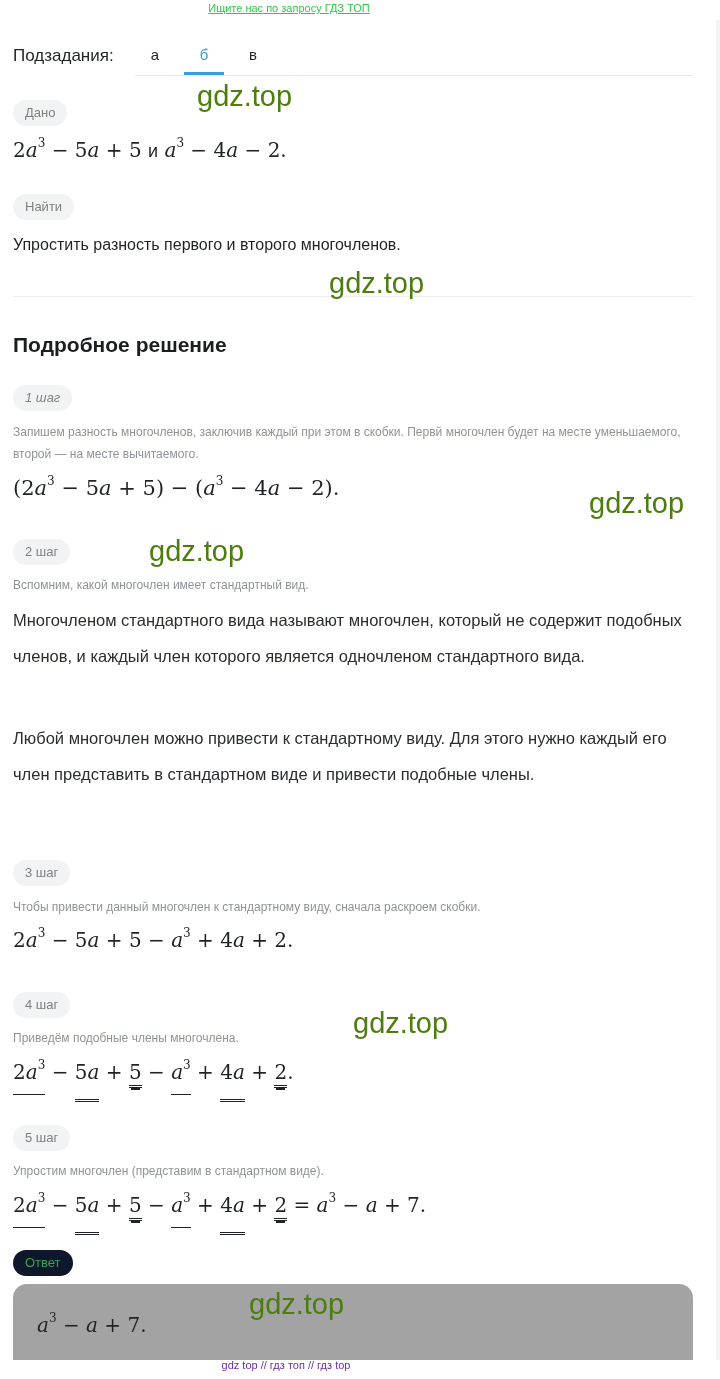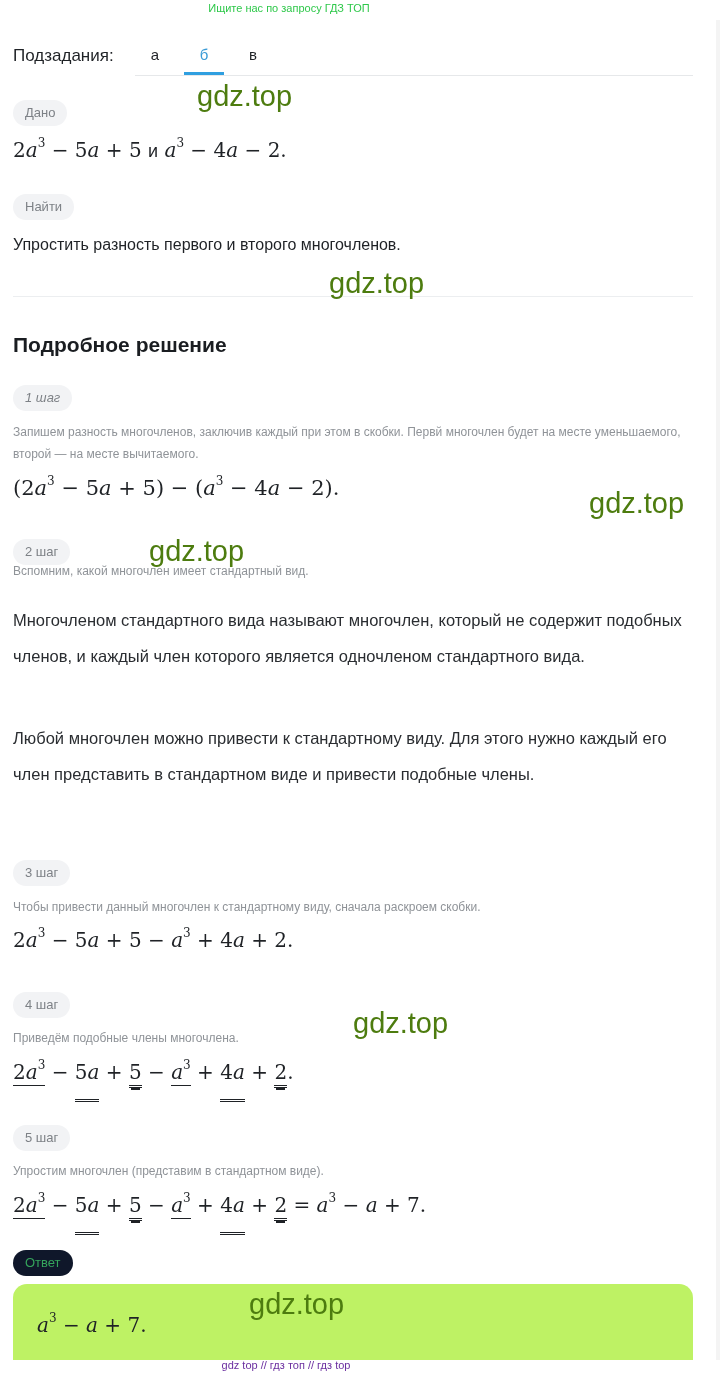--- a/index.html
+++ b/index.html
@@ -1,49 +1,49 @@
 <!DOCTYPE html>
 <html><head>
 <meta charset="utf-8">
 <style>
   * { box-sizing: border-box; margin: 0; padding: 0; }
   html, body { width: 720px; height: 1379px; background: #ffffff; overflow: hidden; }
   body { font-family: "Liberation Sans", "DejaVu Sans", sans-serif; color: #1f2226; position: relative; }
 
-  .top-banner { position: absolute; top: 2px; left: 0; width: 578px; text-align: center; font-size: 11px; color: #2ec84a; }
+  .top-banner { position: absolute; top: 2px; left: 0; width: 578px; text-align: center; font-size: 11px; color: #2ec84a; text-decoration: underline; }
   .scroll-track { position: absolute; top: 20px; right: 0; width: 4px; height: 1340px; background: #f4f4f4; }
 
   .subtasks { position: absolute; top: 40px; left: 13px; width: 680px; height: 36px; }
   .subtasks-label { position: absolute; left: 0; top: 6px; font-size: 17px; color: #1f2226; }
   .tabs { position: absolute; left: 122px; top: 0; width: 558px; height: 36px; border-bottom: 1px solid #e6e8ea; }
   .tab { position: absolute; top: 6px; width: 40px; text-align: center; font-size: 15px; color: #1f2226; height: 29px; cursor: pointer; }
   .tab.active { color: #3a9bd6; border-bottom: 3px solid #2f9fe0; }
   .tab-a { left: 0px; }
   .tab-b { left: 49px; }
   .tab-v { left: 98px; }
 
   .chip { position: absolute; left: 13px; height: 26px; padding: 0 12px; border-radius: 13px; background: #f2f3f5; color: #7d8186; font-size: 13px; line-height: 26px; }
   .chip.answer { background: #0f172a; color: #35a45c; }
 
   .math { position: absolute; left: 13px; font-family: "DejaVu Serif", "Liberation Serif", serif; font-size: 20px; color: #1f2226; white-space: nowrap; }
   .math i { font-style: italic; }
   .math sup { font-size: 12px; position: relative; top: -2px; }
-  .u1 { border-bottom: 1px solid #1f2226; padding-bottom: 1px; }
+  .u1 { border-bottom: 1px solid #1f2226; padding-bottom: 10px; }
   .u2 { border-bottom: 3px double #1f2226; padding-bottom: 15px; }
   .u3 { border-bottom: 3px double #1f2226; box-shadow: 0 4px 0 -2px #1f2226; padding-bottom: 1px; }
   .plain { font-family: "Liberation Sans", sans-serif; font-style: normal; font-size: 18px; }
 
   .text { position: absolute; left: 13px; width: 690px; font-size: 16px; color: #1f2226; }
   .muted { position: absolute; left: 13px; width: 690px; font-size: 12px; color: #8f9398; line-height: 22px; }
   .body-para { position: absolute; left: 13px; width: 690px; font-size: 16.5px; color: #2a2d31; line-height: 36px; }
 
   .divider { position: absolute; left: 13px; top: 296px; width: 680px; height: 1px; background: #eceef0; }
   .section-title { position: absolute; left: 13px; top: 333px; font-size: 21px; font-weight: bold; color: #1a1d21; }
 
-  .answer-box { position: absolute; left: 13px; top: 1284px; width: 680px; height: 76px; background: #bef264; border-radius: 14px 14px 0 0; }
+  .answer-box { position: absolute; left: 13px; top: 1284px; width: 680px; height: 76px; background: #a3a3a3; border-radius: 14px 14px 0 0; }
   .answer-box .math { left: 24px; top: 29px; }
 
   .wm { position: absolute; font-family: "Liberation Sans", sans-serif; font-size: 29px; color: #4d7c0f; }
   .footer { position: absolute; top: 1359px; left: 0; width: 572px; text-align: center; font-size: 11px; color: #6b2fa0; }
 </style>
 </head>
 <body>
 
 <div class="top-banner">Ищите нас по запросу ГДЗ ТОП</div>
 <div class="scroll-track"></div>
@@ -69,21 +69,21 @@
 
 <div class="divider"></div>
 
 <div class="section-title">Подробное решение</div>
 
 <div class="chip" style="top:385px;font-style:italic;">1 шаг</div>
 <div class="muted" style="top:421px;">Запишем разность многочленов, заключив каждый при этом в скобки. Первй многочлен будет на месте уменьшаемого, второй — на месте вычитаемого.</div>
 <div class="math" style="top:476px;font-size:21px;">(2<i>a</i><sup>3</sup> − 5<i>a</i> + 5) − (<i>a</i><sup>3</sup> − 4<i>a</i> − 2).</div>
 
 <div class="chip" style="top:539px;">2 шаг</div>
-<div class="muted" style="top:560px;">Вспомним, какой многочлен имеет стандартный вид.</div>
+<div class="muted" style="top:574px;">Вспомним, какой многочлен имеет стандартный вид.</div>
 <div class="body-para" style="top:602px;width:680px;">Многочленом стандартного вида называют многочлен, который не содержит подобных членов, и каждый член которого является одночленом стандартного вида.</div>
 <div class="body-para" style="top:720px;width:680px;">Любой многочлен можно привести к стандартному виду. Для этого нужно каждый его член представить в стандартном виде и привести подобные члены.</div>
 
 <div class="chip" style="top:860px;">3 шаг</div>
 <div class="muted" style="top:896px;">Чтобы привести данный многочлен к стандартному виду, сначала раскроем скобки.</div>
 <div class="math" style="top:928px;">2<i>a</i><sup>3</sup> − 5<i>a</i> + 5 − <i>a</i><sup>3</sup> + 4<i>a</i> + 2.</div>
 
 <div class="chip" style="top:992px;">4 шаг</div>
 <div class="muted" style="top:1027px;">Приведём подобные члены многочлена.</div>
 <div class="math" style="top:1060px;">

